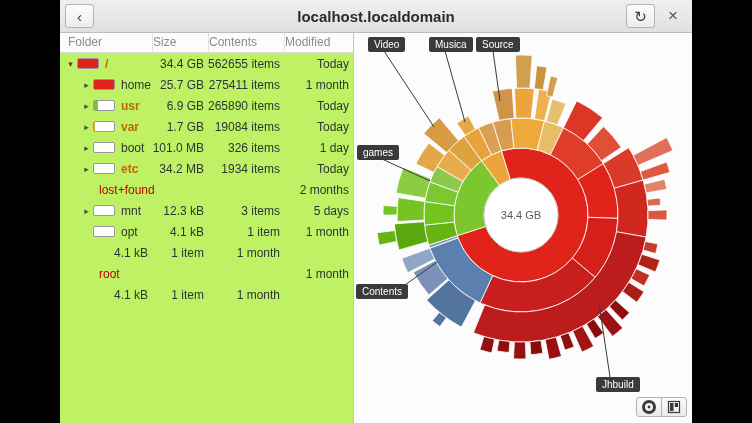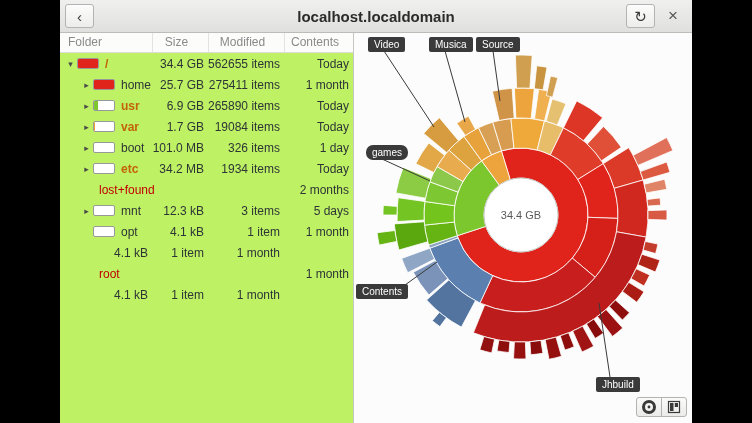--- a/index.html
+++ b/index.html
@@ -33,21 +33,21 @@
   }
   
   .content{flex:1;display:flex;min-height:0;}
   .left-pane{
     width:293px;flex:0 0 293px;border-right:1px solid #c6c6c2;background:#bef264;
     font-size:12px;color:#2e3436;overflow:hidden;
   }
   .thead,.trow{display:grid;grid-template-columns:92px 56px 76px 1fr;align-items:center;}
   .thead{height:19px;border-bottom:1px solid #dcdcda;color:#8a8a8a;background:#fcfcfb;}
   .thead .hcell{height:19px;line-height:19px;box-sizing:border-box;white-space:nowrap;}
-  .thead .hcell + .hcell{border-left:1px solid #e3e3e1;text-align:center;padding-right:8px;}
+  .thead .hcell + .hcell{border-left:1px solid #e3e3e1;text-align:left;padding-right:8px;}
   .thead .hcell:first-child{padding-left:8px;text-align:left;}
   .trow{height:21px;}
   .cell{min-width:0;white-space:nowrap;}
   .cell.num{text-align:right;padding-right:4px;}
   .folder{display:flex;align-items:center;overflow:visible;}
   .indent{display:inline-block;height:1px;flex:0 0 auto;}
   .expander{display:inline-block;width:13px;flex:0 0 13px;font-size:9px;color:#4a4a4a;text-align:center;}
   .bar{
     width:22px;height:11px;flex:0 0 22px;border:1px solid #98989a;border-radius:2px;
     background:#fff;display:inline-block;overflow:hidden;box-sizing:border-box;
@@ -91,22 +91,22 @@
         </button>
     </div>
   </div>
 
   <div class="content">
 
     <div class="left-pane">
       <div class="thead">
         <div class="hcell">Folder</div>
         <div class="hcell">Size</div>
+        <div class="hcell">Contents</div>
         <div class="hcell">Modified</div>
-        <div class="hcell">Contents</div>
       </div>
       <div>
           <div class="trow">
             <div class="cell folder">
               <span class="indent" style="width: 4px;"></span>
               <span class="expander">▾</span>
               <span class="bar">
                 <span class="fill" style="width: 100%; background: rgb(224, 36, 28);"></span>
               </span>
               <span class="fname orange">/</span>
@@ -324,19 +324,19 @@
           <svg width="16" height="16" viewBox="0 0 16 16">
             <rect x="2.5" y="2.5" width="11" height="11" fill="none" stroke="#3a3a3a" stroke-width="1.2"></rect>
             <rect x="4" y="4" width="3.5" height="8" fill="#3a3a3a"></rect>
             <rect x="8.8" y="4" width="3.2" height="4" fill="#3a3a3a"></rect>
           </svg>
         </button>
       </div>
     <div class="callout" style="left: 14px; top: 4px;">Video</div>
         <div class="callout" style="left: 75px; top: 4px;">Musica</div>
         <div class="callout" style="left: 122px; top: 4px;">Source</div>
-        <div class="callout" style="left: 12px; top: 112px; border-radius: 7px;">games</div>
+        <div class="callout" style="left: 3px; top: 112px;">games</div>
         <div class="callout" style="left: 2px; top: 251px;">Contents</div>
         <div class="callout" style="left: 242px; top: 344px;">Jhbuild</div>
       </div>
 
   </div>
 </div>
 
 </body></html>

